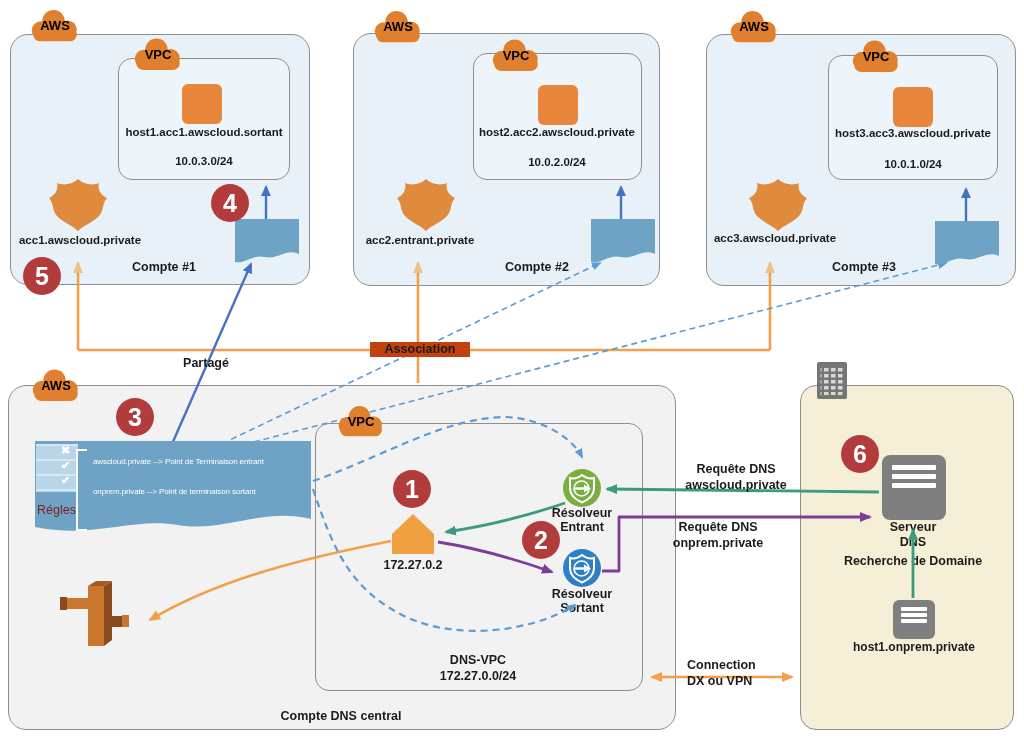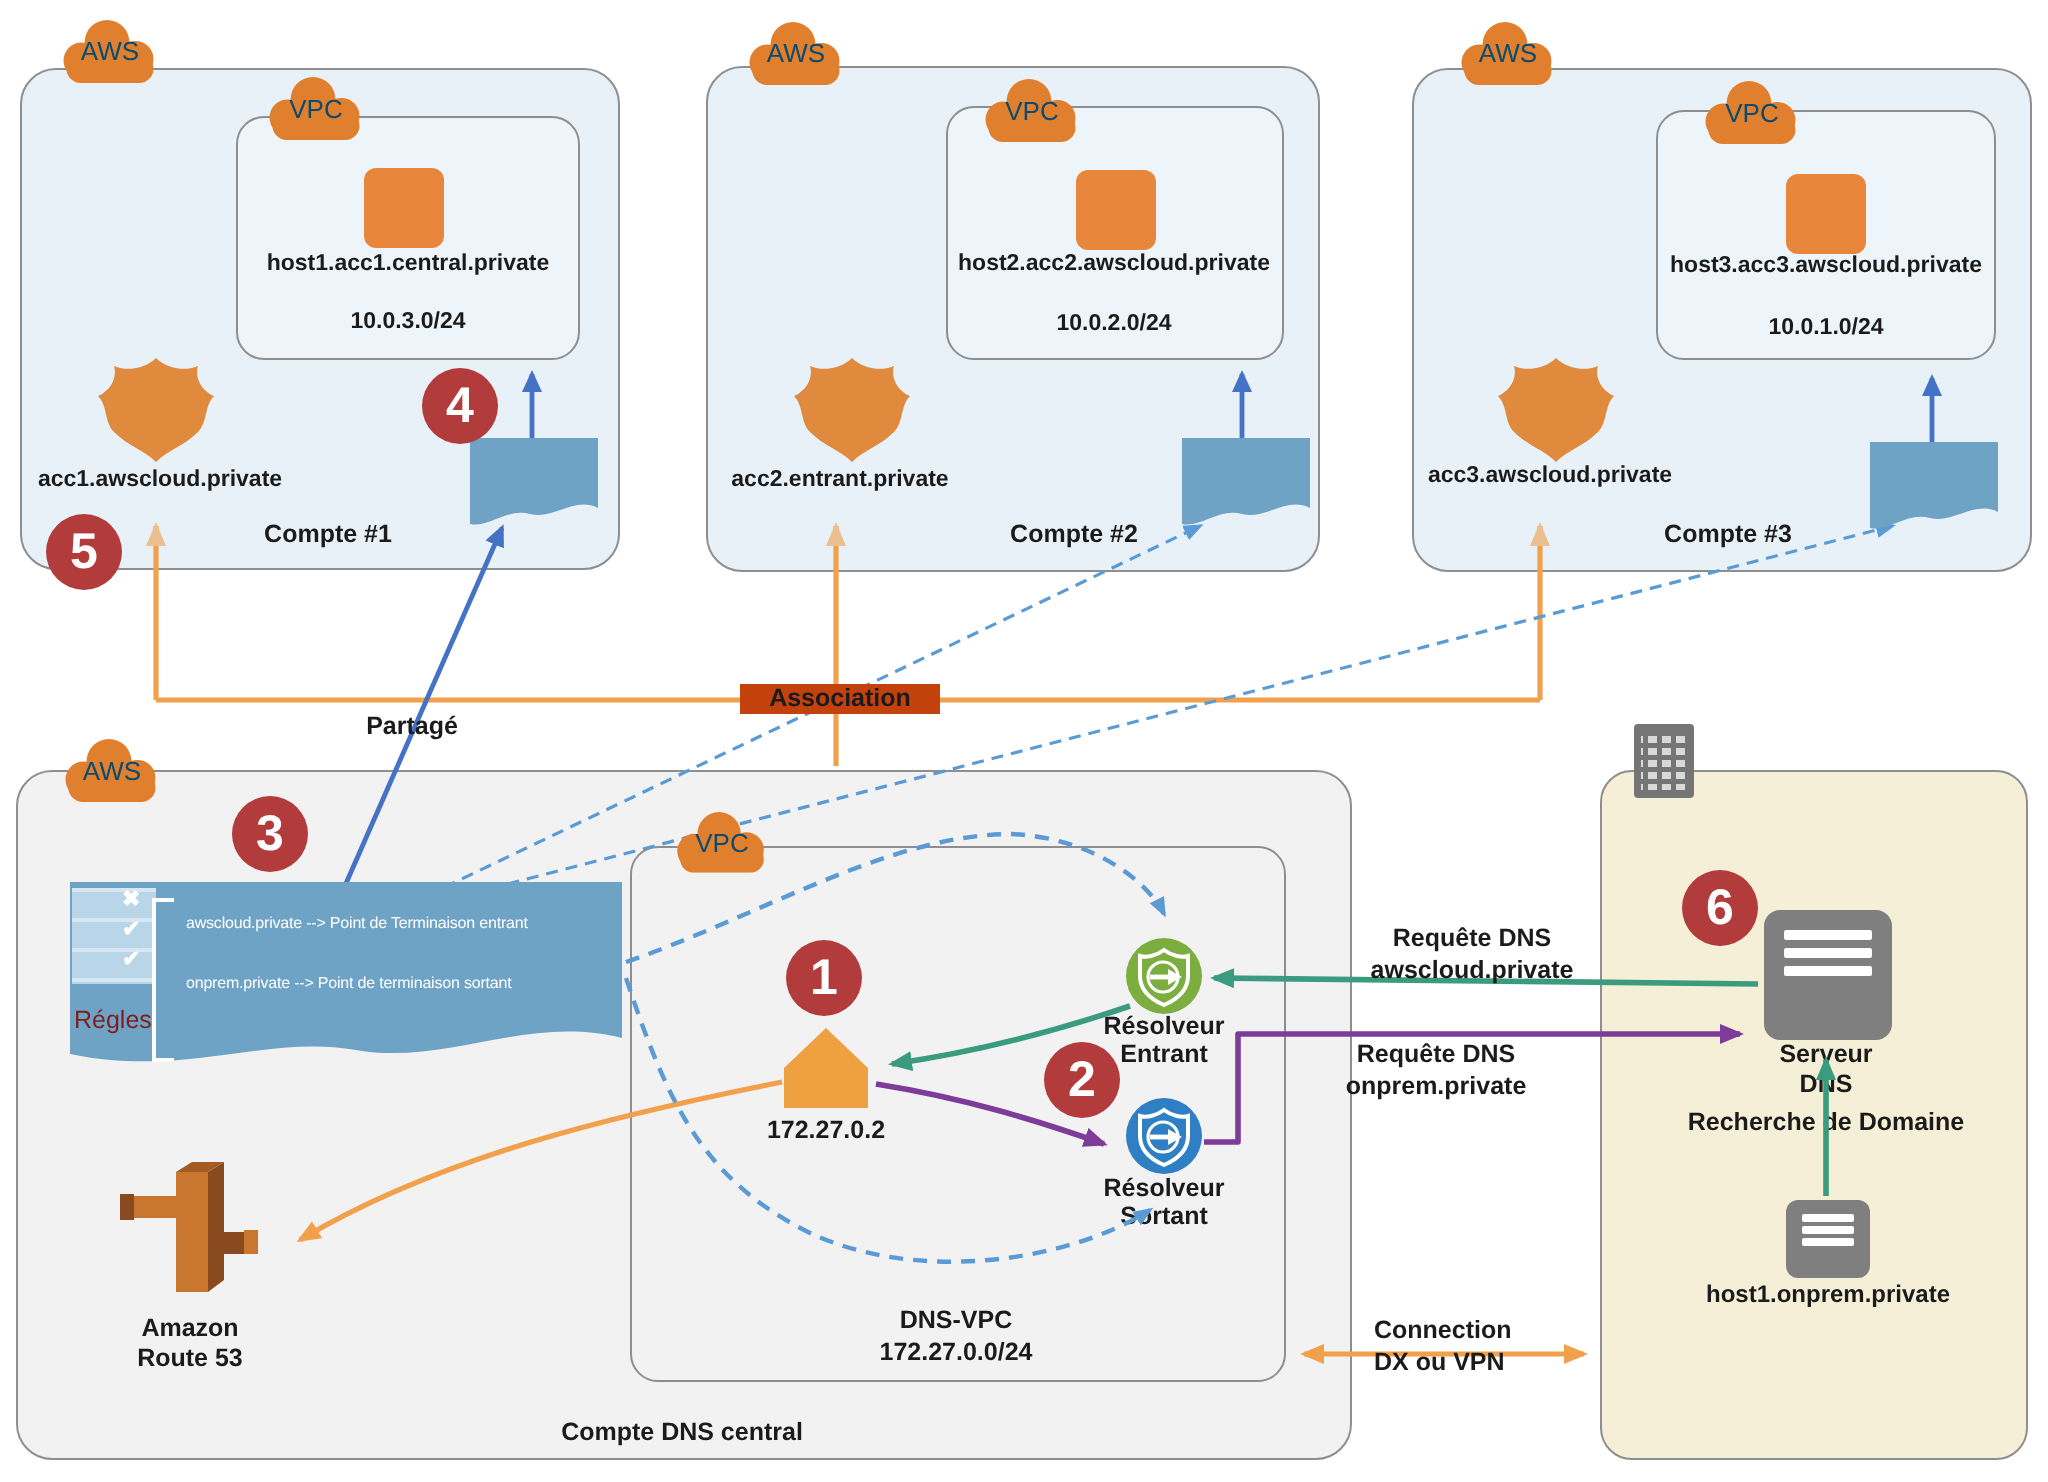--- a/index.html
+++ b/index.html
@@ -13,21 +13,21 @@
   .cvpc{background:#f2f2f2;border-radius:14px;}
   .dc{background:#f6efd7;border-radius:16px;}
   .lbl{position:absolute;font-weight:bold;font-size:12.5px;text-align:center;line-height:15px;}
   .lbl-sm{position:absolute;font-weight:bold;font-size:11.5px;text-align:center;line-height:14px;}
   .txt{position:absolute;font-size:11.5px;text-align:center;line-height:14px;font-weight:bold;}
   .ml{white-space:pre-line;}
   .badge{position:absolute;width:38px;height:38px;border-radius:50%;background:#b23b3b;color:#fff;
          font-weight:bold;font-size:25px;display:flex;align-items:center;justify-content:center;z-index:6;}
   .cloud{position:absolute;z-index:5;color:#e0802f;}
   .cloud svg{position:absolute;left:0;top:0;width:100%;height:100%;}
-  .cloud span{position:absolute;left:0;right:0;top:30%;text-align:center;color:#0c4a6e;font-weight:normal;font-size:13px;}
+  .cloud span{position:absolute;left:0;right:0;top:30%;text-align:center;color:#000000;font-weight:bold;font-size:13px;}
   .ec2{position:absolute;width:40px;height:40px;background:#e8863c;border-radius:6px;z-index:4;}
   .shield{position:absolute;color:#e08a3e;z-index:4;}
   .doc{position:absolute;color:#6fa3c6;z-index:4;}
   .resolver{position:absolute;z-index:4;}
   .server{position:absolute;background:#7f7f7f;border-radius:8px;z-index:4;}
   .server .bar{position:absolute;background:#fff;border-radius:1px;}
   svg.overlay{position:absolute;left:0;top:0;width:1024px;height:741px;z-index:3;pointer-events:none;}
   .z5{z-index:5;}
   .rules{position:absolute;left:33px;top:437px;width:280px;height:102px;z-index:4;}
   .rules .strip{position:absolute;left:3px;top:7px;width:42px;height:48px;background:#b9d5e8;
@@ -189,21 +189,21 @@
       <span>AWS</span>
   </div>
   <div class="cloud" style="left:335px;top:404px;width:52px;height:33px;">
     <svg viewBox="0 0 72 44">
         <use href="#sym-cloud"></use>
       </svg>
       <span>VPC</span>
   </div>
 
   <div class="ec2" style="left:182px;top:84px;"></div>
-  <div class="lbl-sm" style="left:106px;top:125px;width:196px;">host1.acc1.central.private</div>
+  <div class="lbl-sm" style="left:106px;top:125px;width:196px;">host1.acc1.awscloud.sortant</div>
   <div class="txt" style="left:124px;top:154px;width:160px;">10.0.3.0/24</div>
   <div class="shield" style="left:47px;top:177px;width:62px;height:56px;">
     <svg viewBox="0 0 62 56" width="62" height="56">
         <use href="#sym-shield"></use>
       </svg>
   </div>
   <div class="lbl-sm" style="left:0px;top:233px;width:160px;">acc1.awscloud.private</div>
   <div class="doc" style="left:233px;top:218px;width:68px;height:50px;">
     <svg viewBox="0 0 68 50" width="68" height="50">
         <use href="#sym-doc"></use>
@@ -296,22 +296,20 @@
     <svg viewBox="0 0 72 84" width="72" height="84">
       <polygon points="46,10 54,5 54,64 46,70" fill="#8A4A1F"></polygon>
       <polygon points="30,10 38,5 54,5 46,10" fill="#A35B24"></polygon>
       <rect x="30" y="10" width="16" height="60" fill="#C9772F"></rect>
       <rect x="2" y="21" width="7" height="13" fill="#8A4A1F"></rect>
       <rect x="9" y="22" width="21" height="11" fill="#C9772F"></rect>
       <rect x="46" y="40" width="18" height="11" fill="#8A4A1F"></rect>
       <rect x="64" y="39" width="7" height="12" fill="#C9772F"></rect>
     </svg>
   </div>
-  <div class="lbl ml" style="left:35px;top:657px;width:120px;">Amazon
-Route 53</div>
 
   <div class="abs z5" style="left:817px;top:362px;width:30px;height:37px;">
     <svg viewBox="0 0 30 37" width="30" height="37">
       <rect x="0" y="0" width="30" height="37" rx="2" fill="#757575"></rect>
       <rect x="3.5" y="4" width="23" height="29" fill="url(#win)"></rect>
     </svg>
   </div>
   <div class="server" style="left:882px;top:455px;width:64px;height:65px;">
     <div class="bar" style="left:10px;top:10px;width:44px;height:5px;"></div>
     <div class="bar" style="left:10px;top:19px;width:44px;height:5px;"></div>

